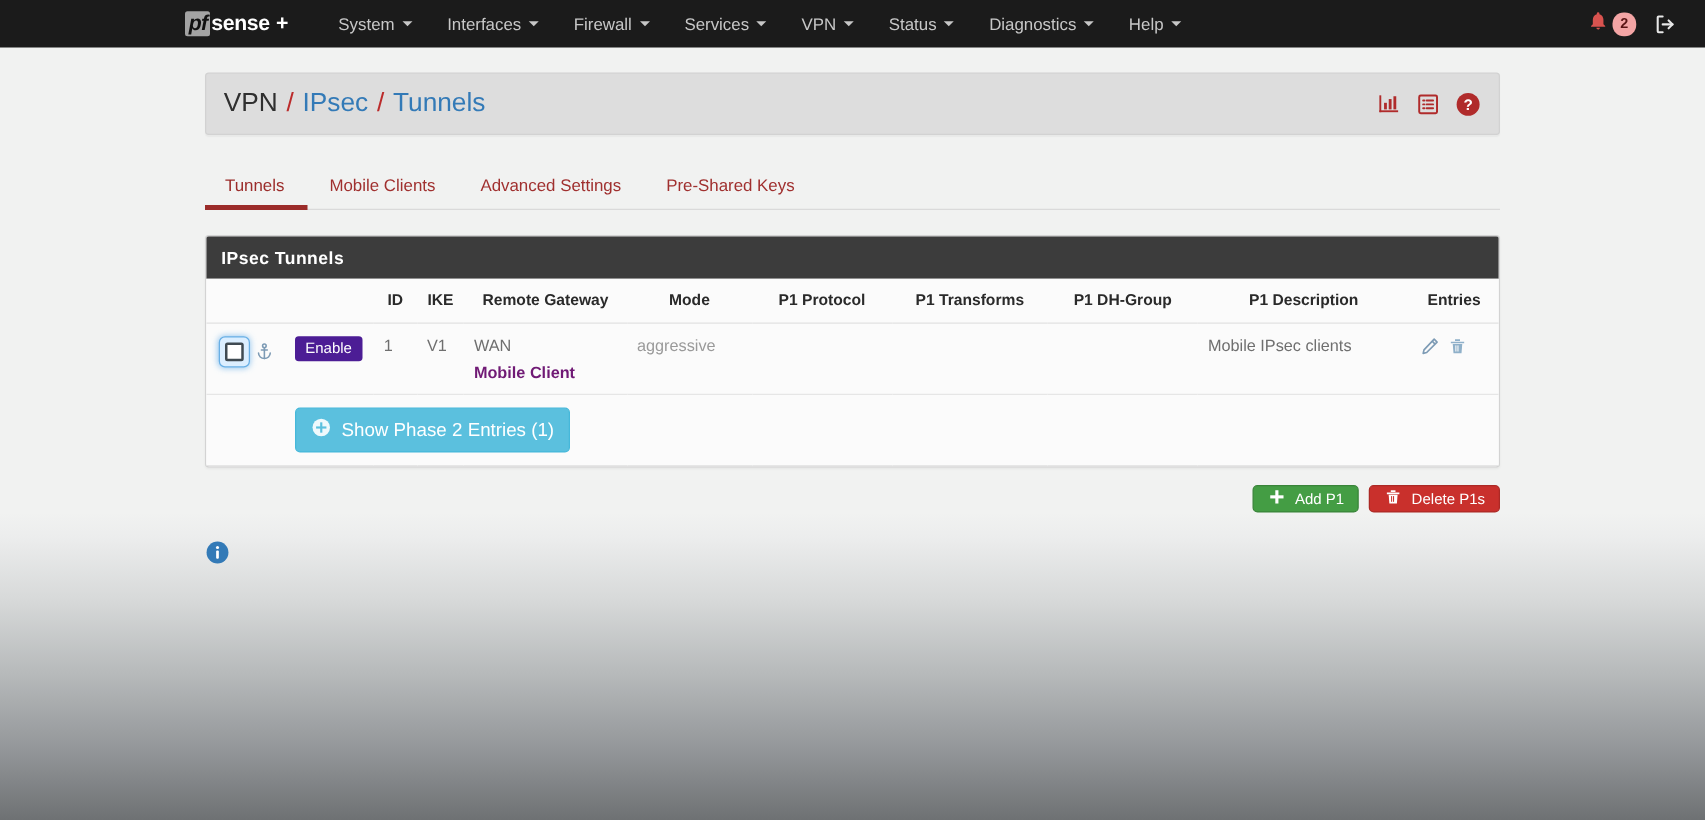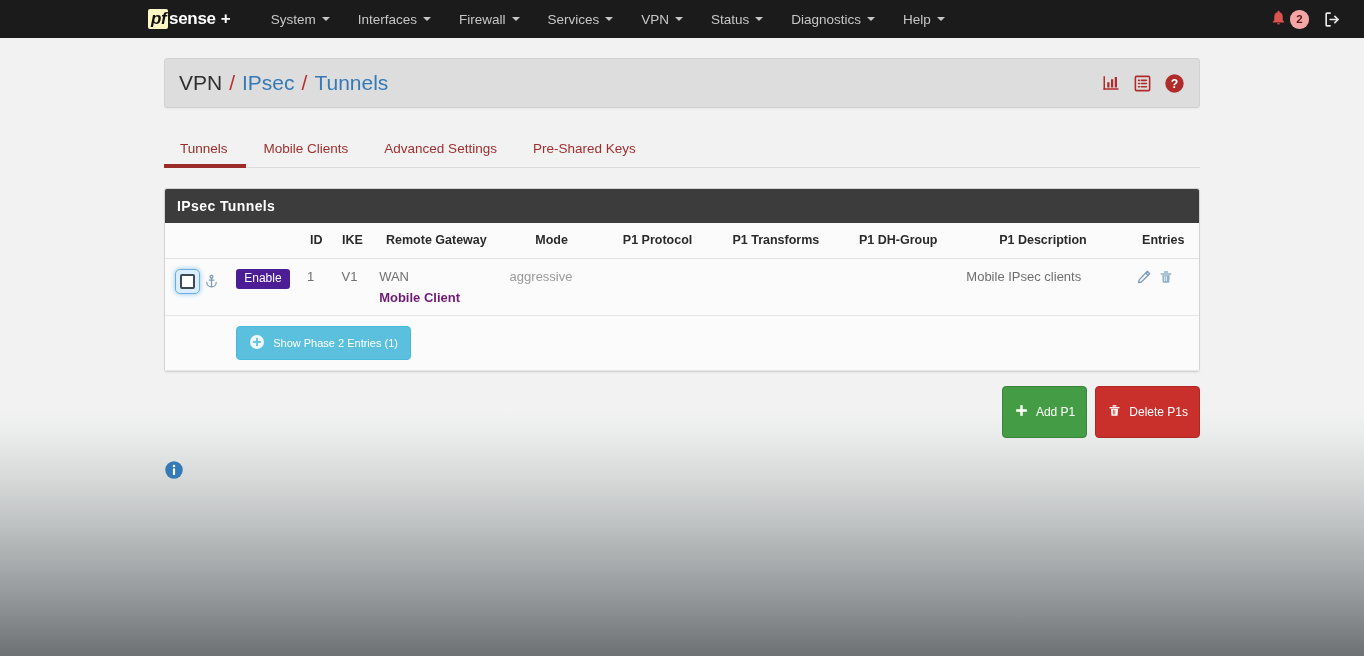--- a/index.html
+++ b/index.html
@@ -22,21 +22,21 @@
 
   
   .navbar {
     position: relative; z-index: 5;
     height: 38px; background: #1b1b1b;
     display: flex; align-items: center;
     padding-left: 148px; padding-right: 12px;
   }
   .brand { display: flex; align-items: center; height: 24px; margin-right: 26px; }
   .brand-pf {
-    background: #fef9c3; color: #111; font-weight: bold; font-style: italic;
+    background: #a3a3a3; color: #111; font-weight: bold; font-style: italic;
     font-size: 17px; line-height: 18px; padding: 1px 2px 1px 3px;
     border-radius: 2px; letter-spacing: -0.5px;
   }
   .brand-sense {
     color: #ffffff; font-weight: bold; font-size: 17px; letter-spacing: -0.3px;
     margin-left: 1px;
   }
   .brand-plus { color: #ffffff; font-weight: bold; font-size: 17px; margin-left: 5px; }
   .nav-items { display: flex; align-items: center; }
   .nav-item {
@@ -141,29 +141,29 @@
   .gw-sub { color: #701a75; font-weight: bold; margin-top: 6px; }
   .mode-txt { color: #9a9a9a; }
   .desc-txt { color: #6f6f6f; }
   .actions { display: flex; gap: 6px; align-items: center; }
   .actions span { cursor: pointer; display: flex; align-items: center; }
 
   .p2-row td { border-bottom: none; padding: 12px 8px 14px 8px; }
   .btn-info {
     display: inline-flex; align-items: center; gap: 8px;
     background: #5bc0de; border: 1px solid #46b8da; color: #fff;
-    font-size: 11px; border-radius: 4px; padding: 7px 12px; cursor: pointer;
+    font-size: 15px; border-radius: 4px; padding: 7px 12px; cursor: pointer;
   }
 
   
   .btn-row { display: flex; justify-content: flex-end; gap: 8px; margin-top: 14px; }
   .btn {
     display: inline-flex; align-items: center; gap: 7px;
     font-size: 12px; color: #fff; border-radius: 4px;
-    padding: 16px 11px; cursor: pointer; white-space: nowrap;
+    padding: 1px 11px; cursor: pointer; white-space: nowrap;
   }
   .btn-success { background: #449d44; border: 1px solid #398439; }
   .btn-danger  { background: #c9302c; border: 1px solid #ac2925; }
 
   .info-foot { margin-top: 22px; display: flex; align-items: center; }
   .info-foot span { cursor: pointer; display: flex; }
 </style>
 </head>
 <body>
 

